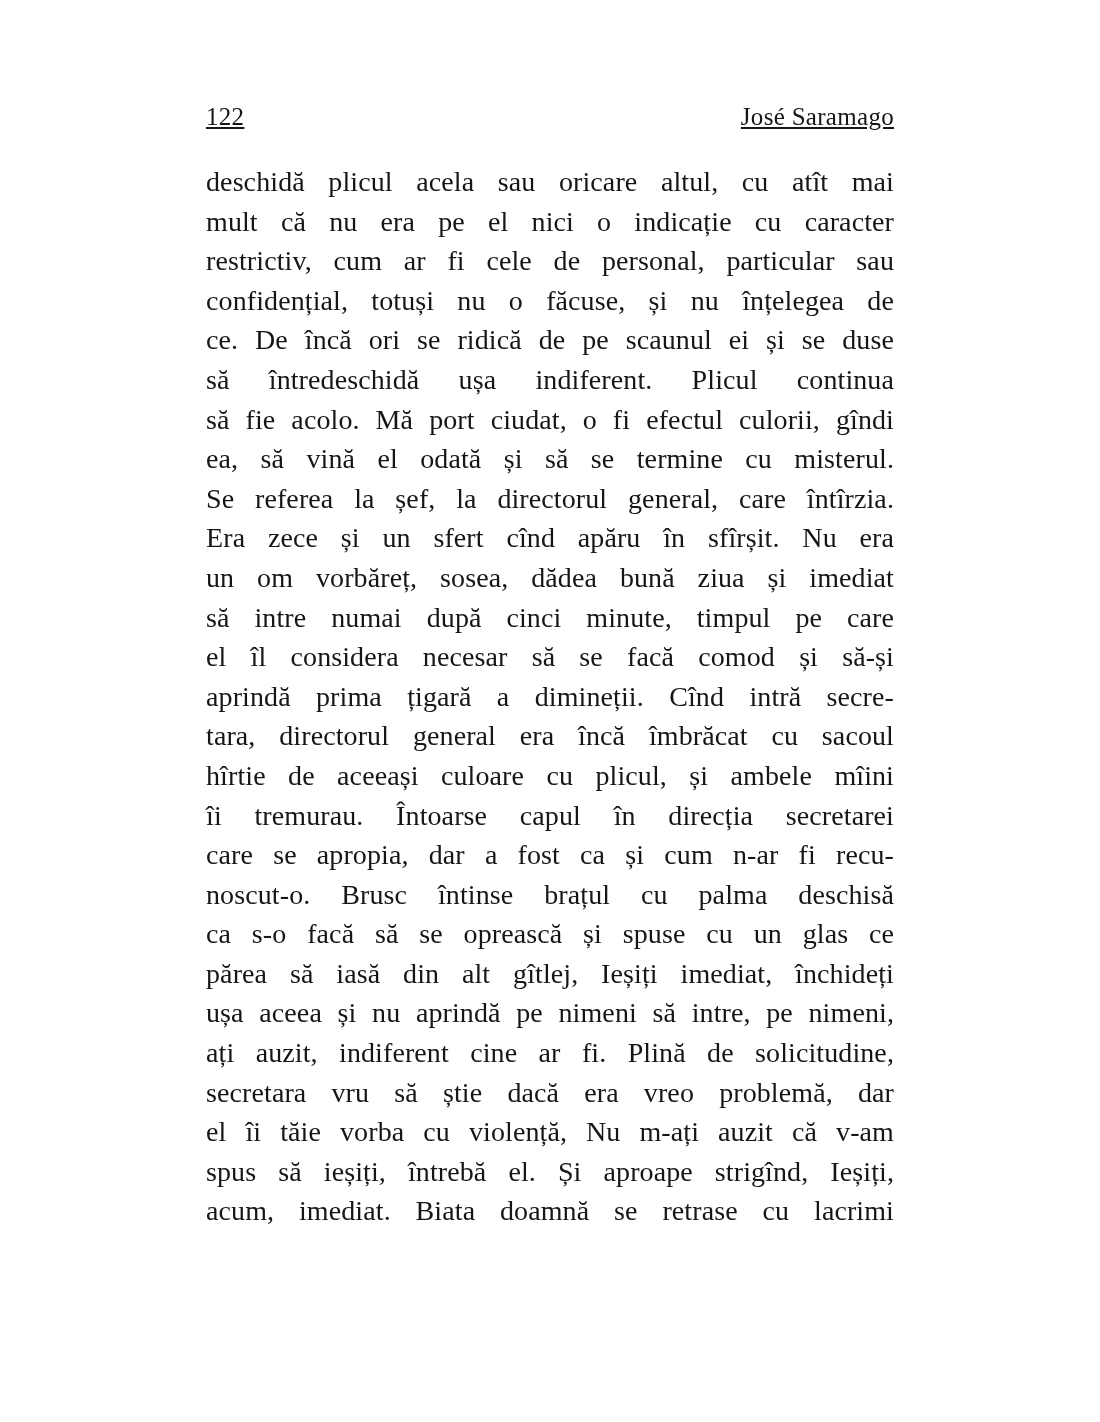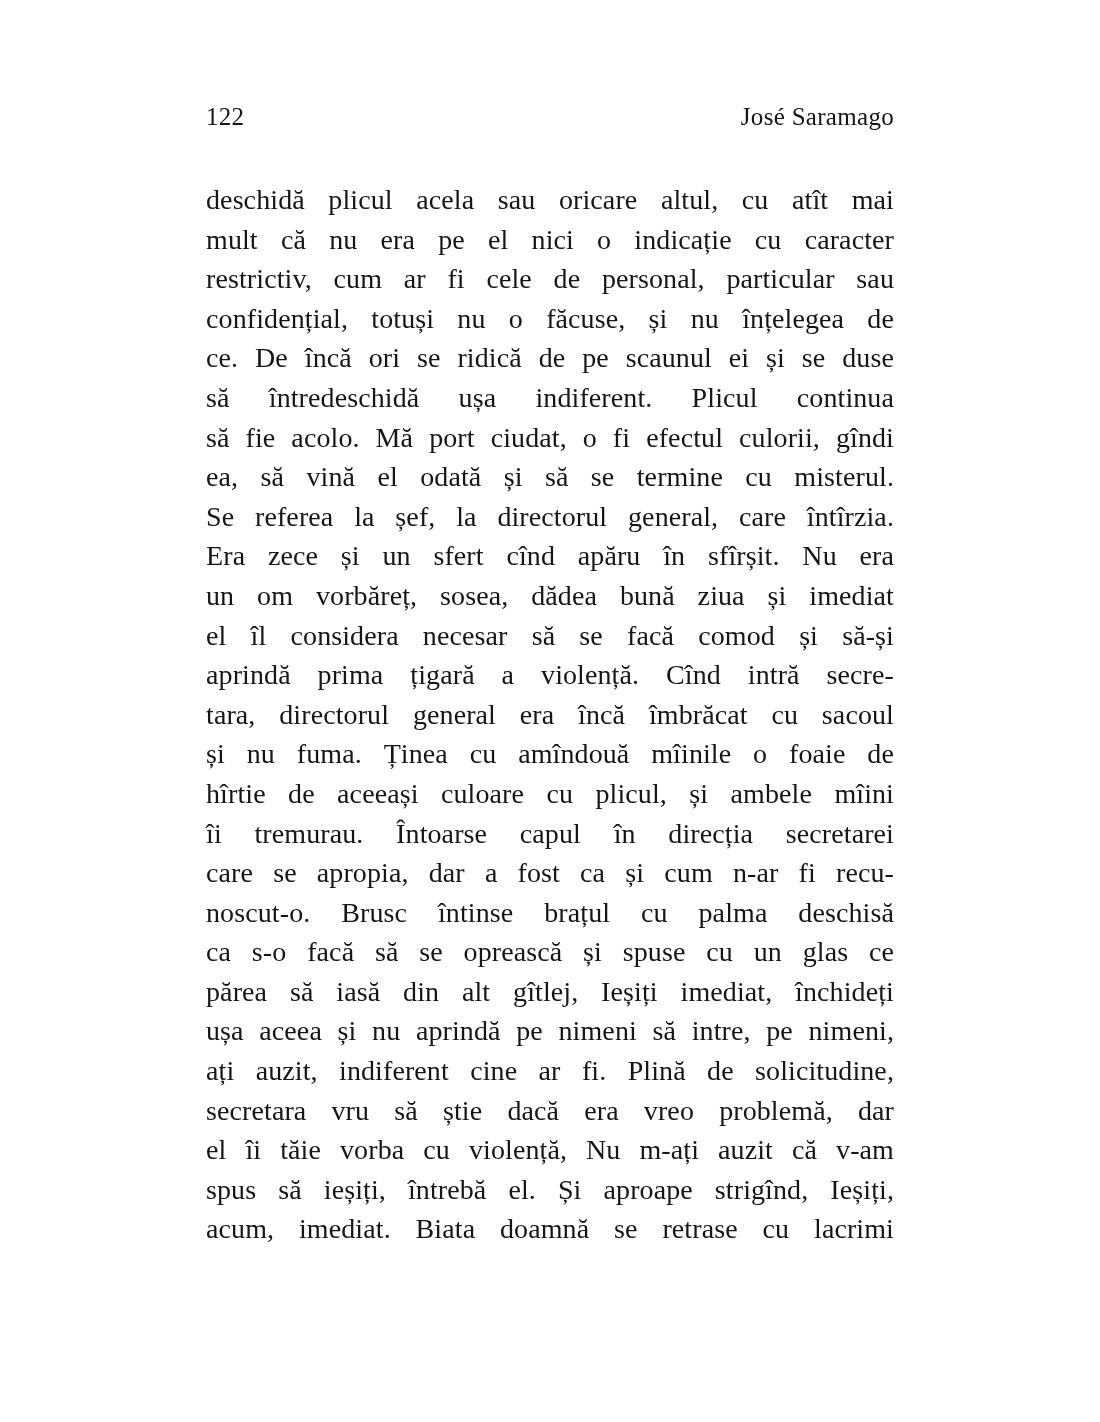--- a/index.html
+++ b/index.html
@@ -23,23 +23,24 @@
     top: 102px;
     width: 688px;
   }
   .running-head {
     display: flex;
     justify-content: space-between;
     align-items: baseline;
     font-size: 25px;
     line-height: 30px;
     letter-spacing: 0.3px;
+    text-decoration: underline;
   }
   .body-text {
-    margin-top: 48px;
+    margin-top: 30px;
   }
   .line {
     font-size: 28px;
     line-height: 39.6px;
     text-align: justify;
     text-align-last: justify;
     text-justify: inter-word;
     white-space: normal;
     letter-spacing: 0.1px;
   }
@@ -60,24 +61,24 @@
       <div class="line">mult că nu era pe el nici o indicație cu caracter</div>
       <div class="line">restrictiv, cum ar fi cele de personal, particular sau</div>
       <div class="line">confidențial, totuși nu o făcuse, și nu înțelegea de</div>
       <div class="line">ce. De încă ori se ridică de pe scaunul ei și se duse</div>
       <div class="line">să întredeschidă ușa indiferent. Plicul continua</div>
       <div class="line">să fie acolo. Mă port ciudat, o fi efectul culorii, gîndi</div>
       <div class="line">ea, să vină el odată și să se termine cu misterul.</div>
       <div class="line">Se referea la șef, la directorul general, care întîrzia.</div>
       <div class="line">Era zece și un sfert cînd apăru în sfîrșit. Nu era</div>
       <div class="line">un om vorbăreț, sosea, dădea bună ziua și imediat</div>
+      <div class="line">să intre numai după cinci minute, timpul pe care</div>
       <div class="line">el îl considera necesar să se facă comod și să-și</div>
-      <div class="line">aprindă prima țigară a violență. Cînd intră secre-</div>
+      <div class="line">aprindă prima țigară a dimineții. Cînd intră secre-</div>
       <div class="line">tara, directorul general era încă îmbrăcat cu sacoul</div>
-      <div class="line">și nu fuma. Ținea cu amîndouă mîinile o foaie de</div>
       <div class="line">hîrtie de aceeași culoare cu plicul, și ambele mîini</div>
       <div class="line">îi tremurau. Întoarse capul în direcția secretarei</div>
       <div class="line">care se apropia, dar a fost ca și cum n-ar fi recu-</div>
       <div class="line">noscut-o. Brusc întinse brațul cu palma deschisă</div>
       <div class="line">ca s-o facă să se oprească și spuse cu un glas ce</div>
       <div class="line">părea să iasă din alt gîtlej, Ieșiți imediat, închideți</div>
       <div class="line">ușa aceea și nu aprindă pe nimeni să intre, pe nimeni,</div>
       <div class="line">ați auzit, indiferent cine ar fi. Plină de solicitudine,</div>
       <div class="line">secretara vru să știe dacă era vreo problemă, dar</div>
       <div class="line">el îi tăie vorba cu violență, Nu m-ați auzit că v-am</div>

